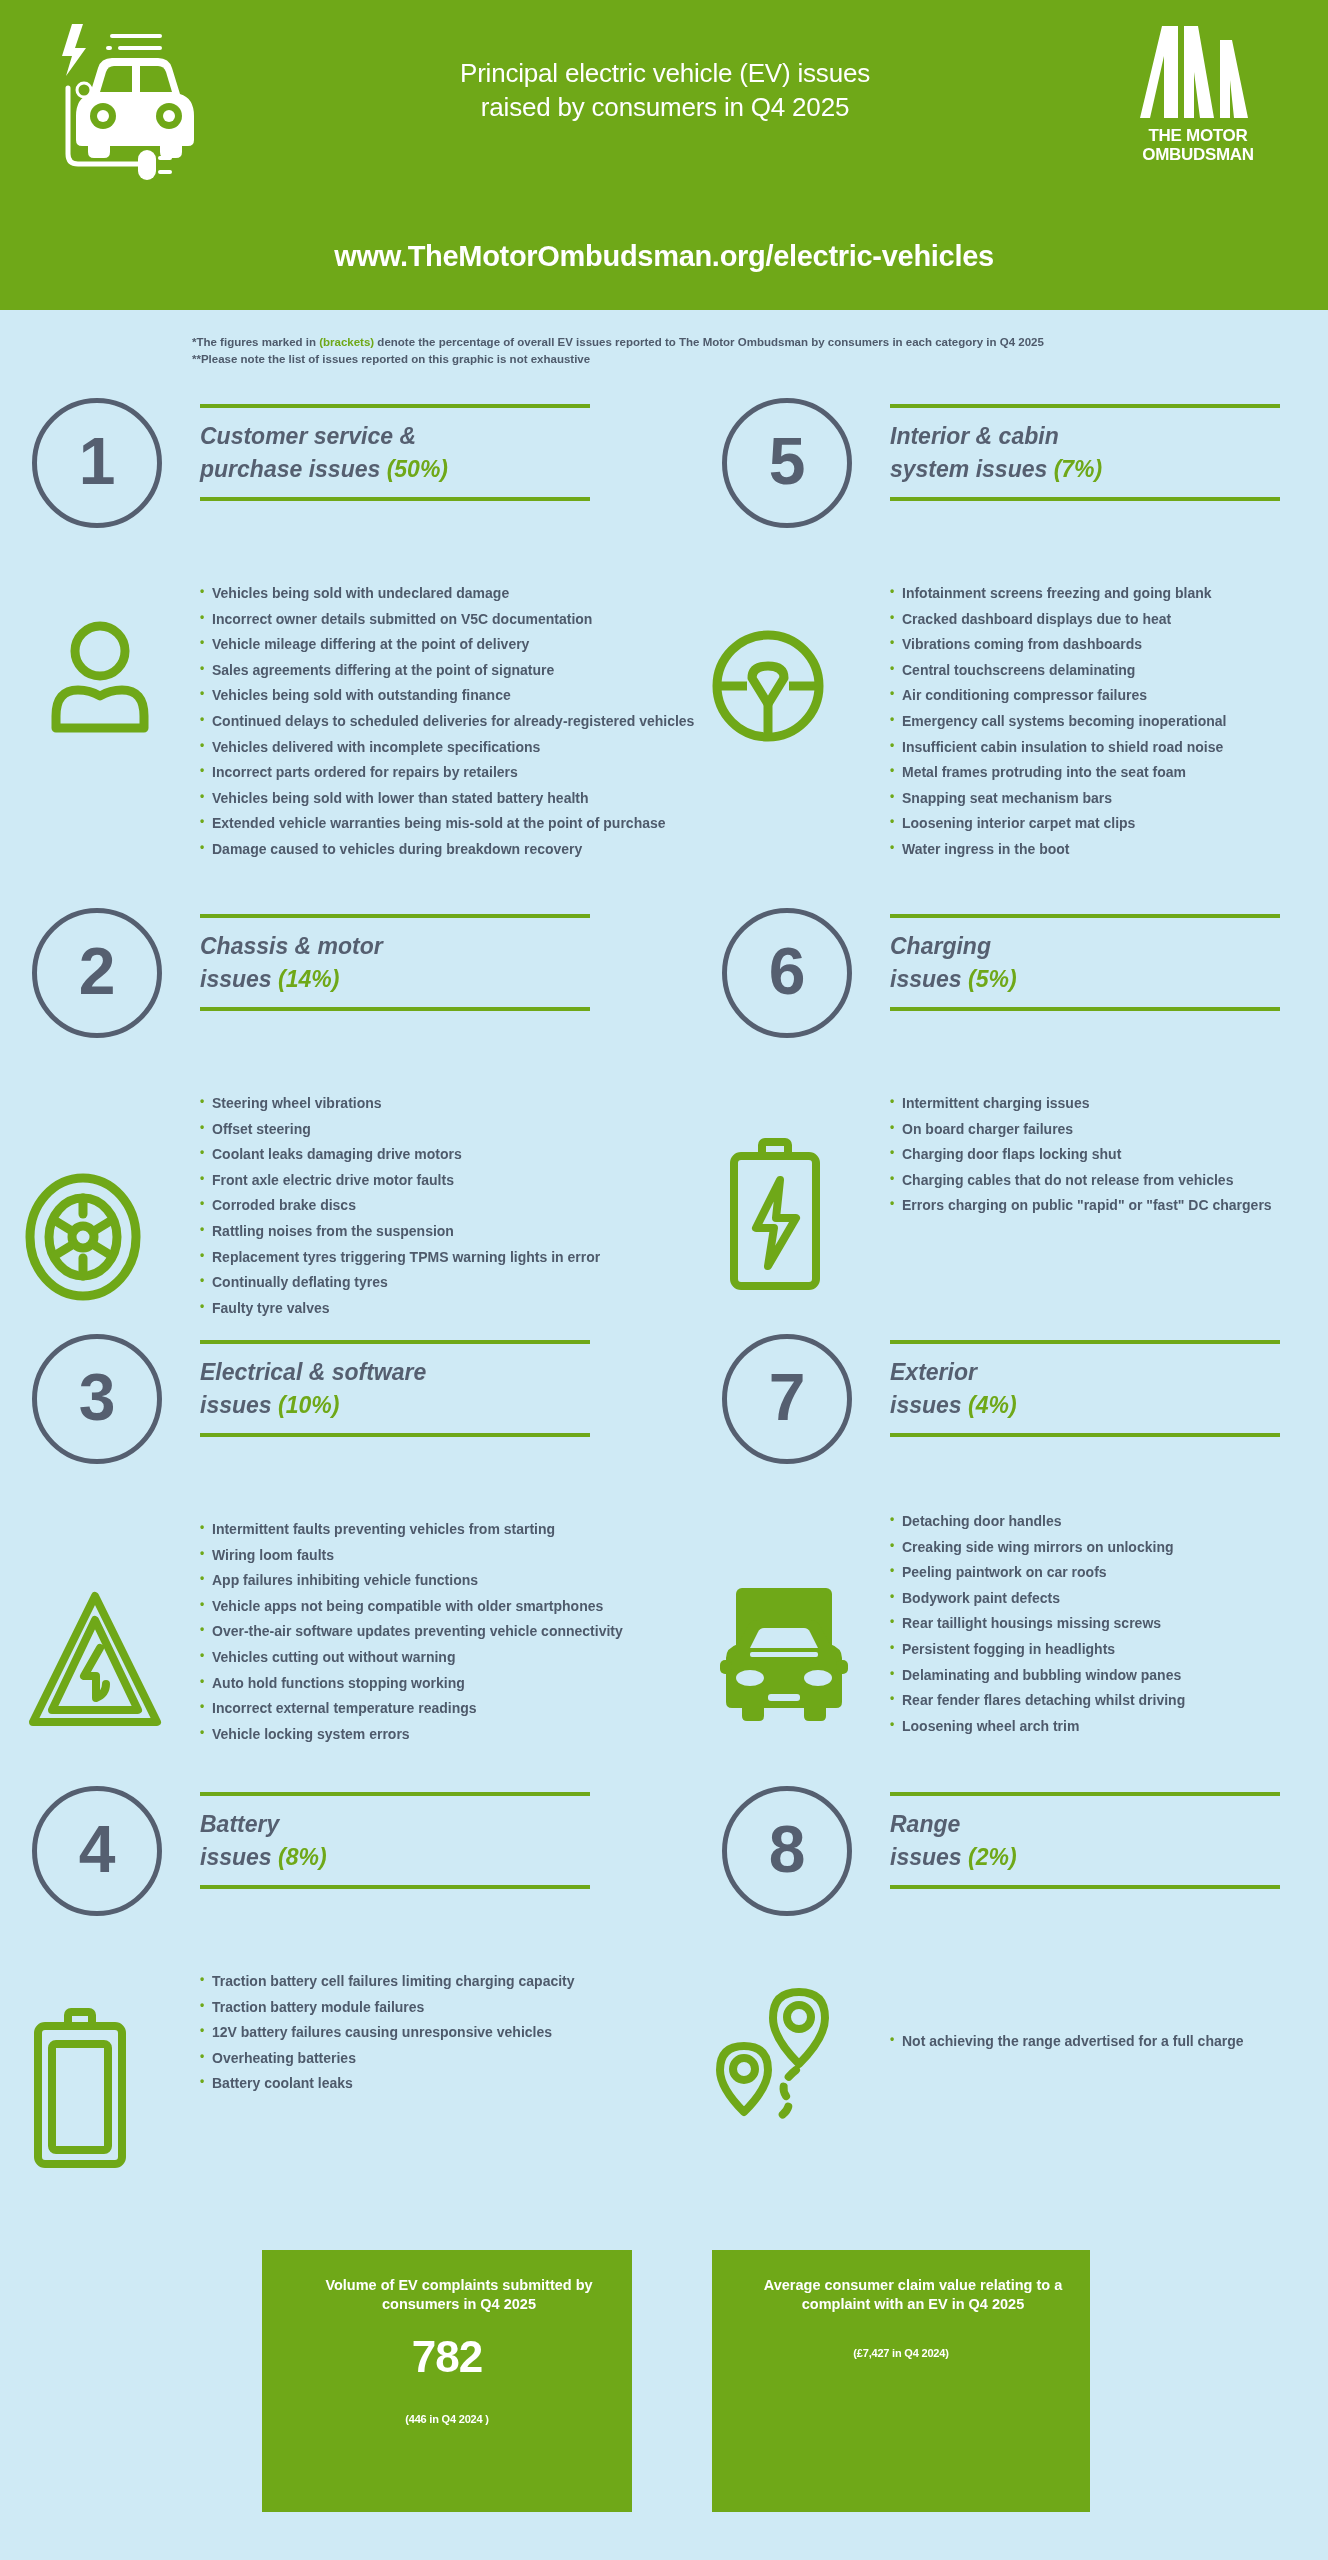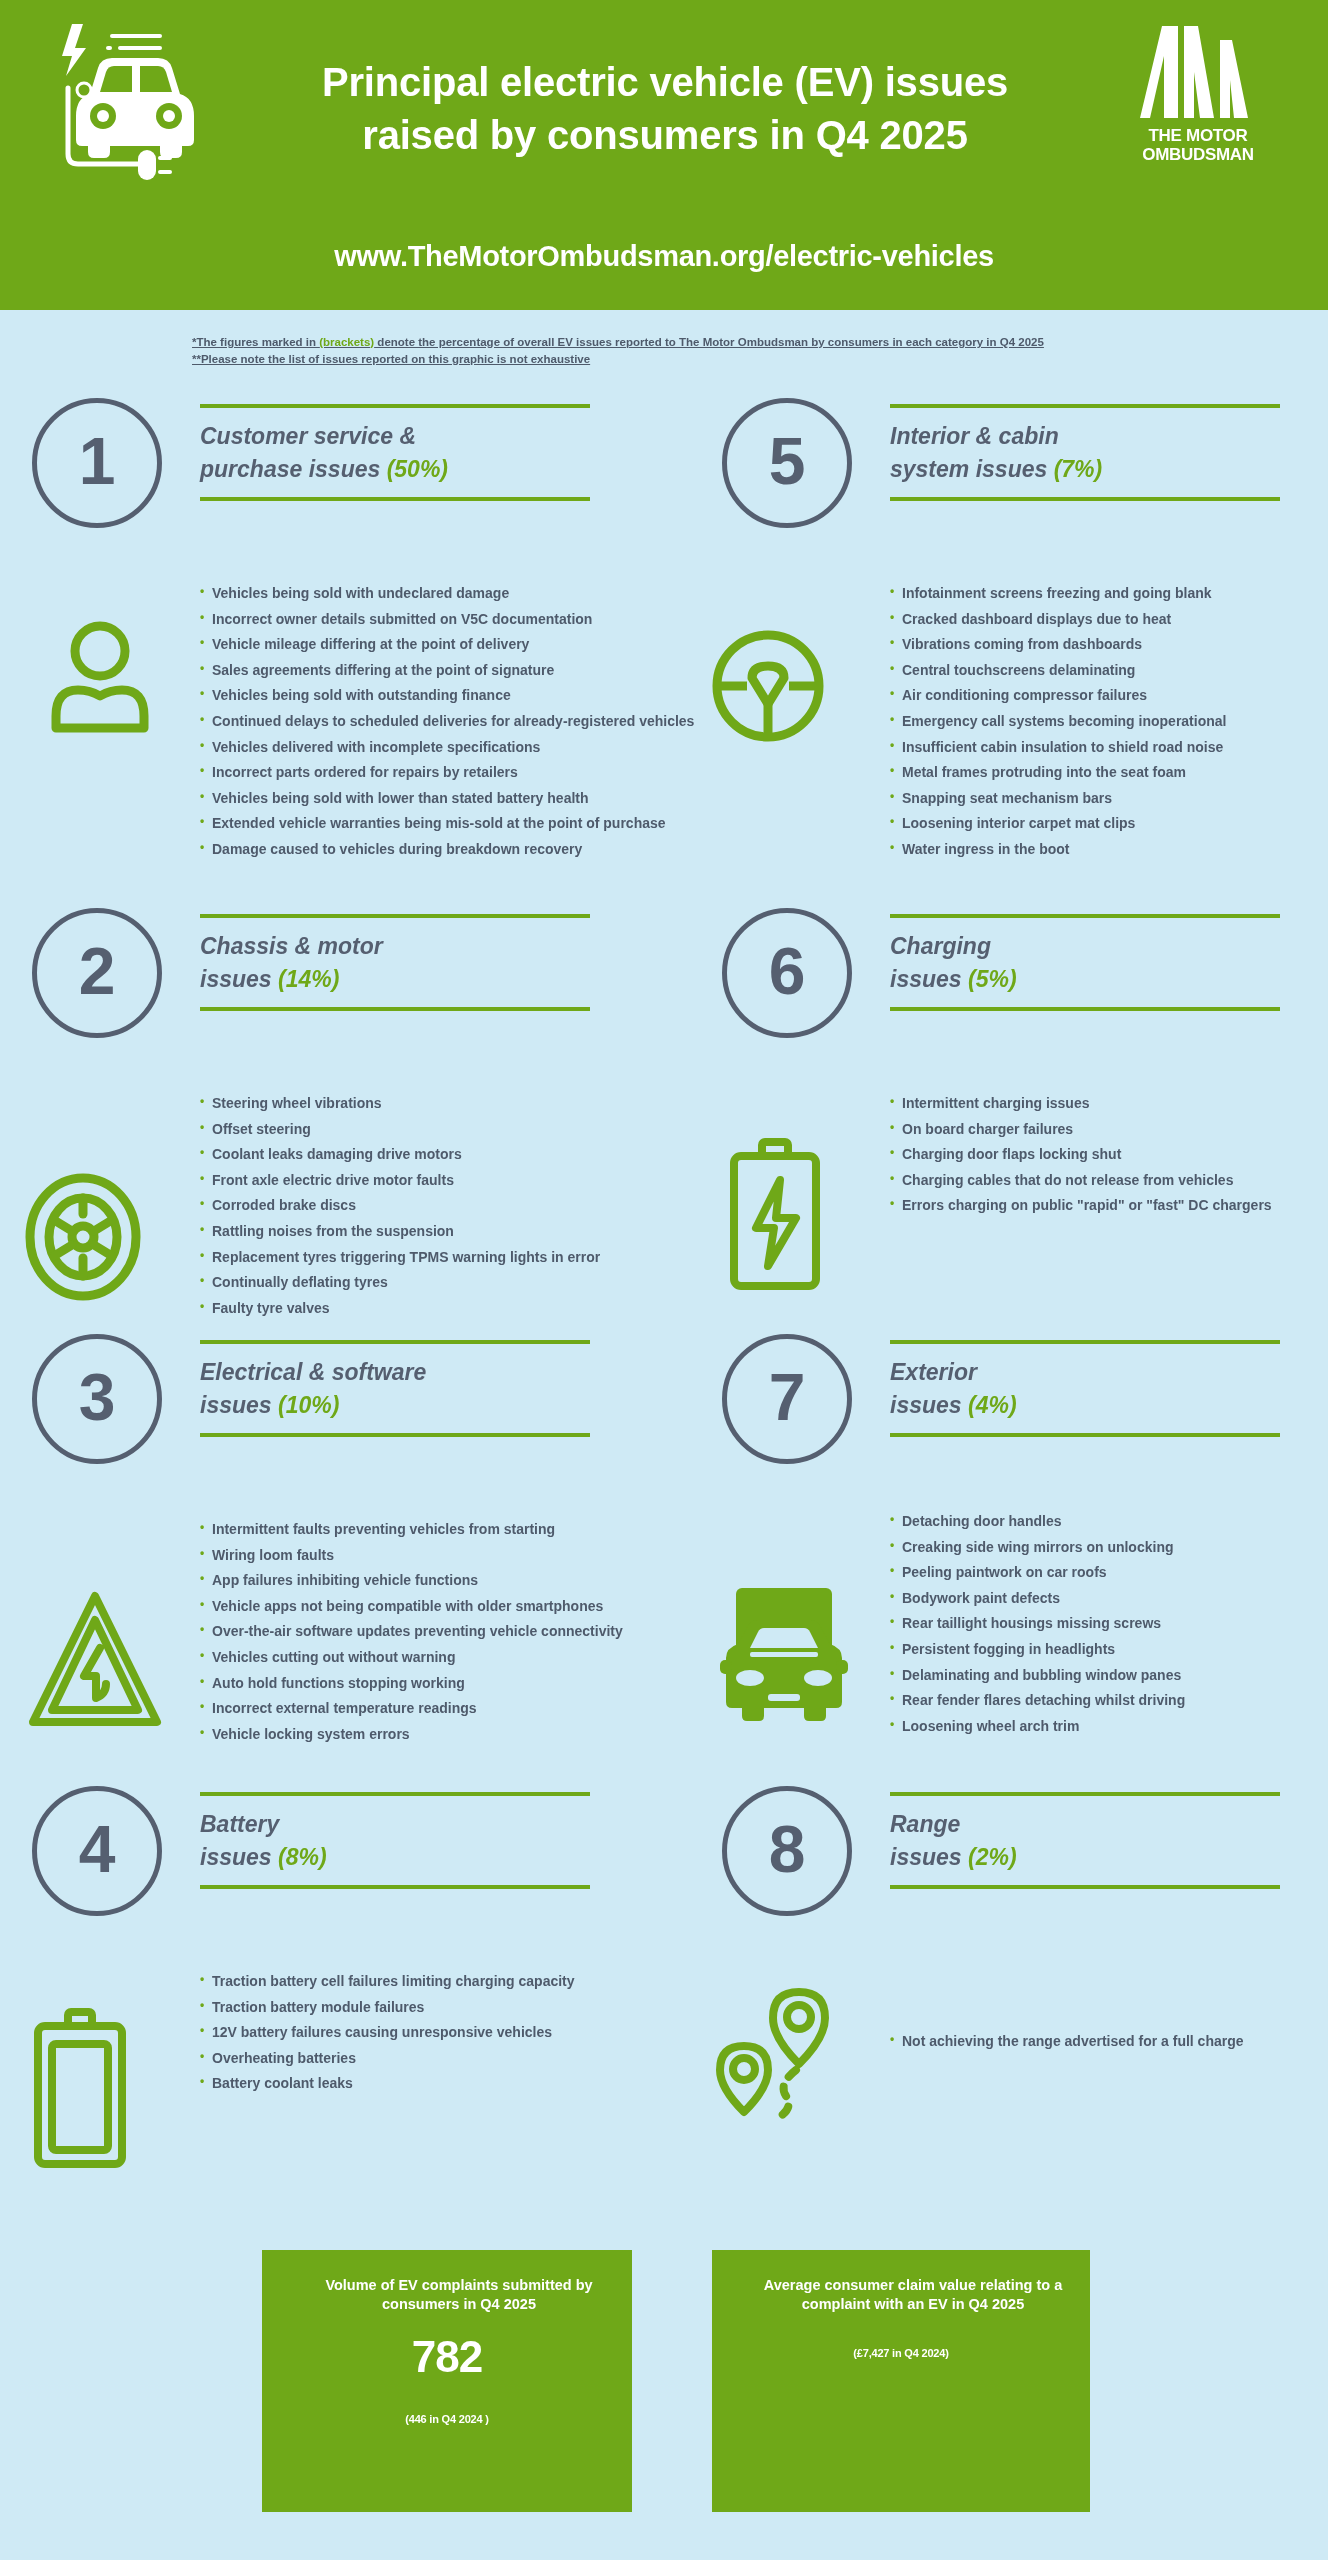--- a/index.html
+++ b/index.html
@@ -30,22 +30,22 @@
     width: 220px;
     height: 190px;
   }
   .header-title {
     position: absolute;
     left: 260px;
     top: 56px;
     width: 810px;
     text-align: center;
     color: #ffffff;
-    font-size: 40px;
-    font-weight: bold;
+    font-size: 26px;
+    font-weight: normal;
     line-height: 1.32;
     letter-spacing: -0.2px;
   }
   .header-logo {
     position: absolute;
     right: 40px;
     top: 22px;
     width: 180px;
     height: 150px;
     text-align: center;
@@ -74,21 +74,20 @@
   
   .footnotes {
     position: absolute;
     left: 192px;
     top: 334px;
     width: 1130px;
     color: #4e5a6b;
     font-size: 11.5px;
     font-weight: bold;
     line-height: 1.45;
-    text-decoration: underline;
   }
   .footnotes .brackets { color: #6fa818; }
 
   
   .sections { position: absolute; left: 0; top: 0; width: 1328px; height: 2560px; }
 
   .section {
     position: absolute;
     width: 640px;
   }

